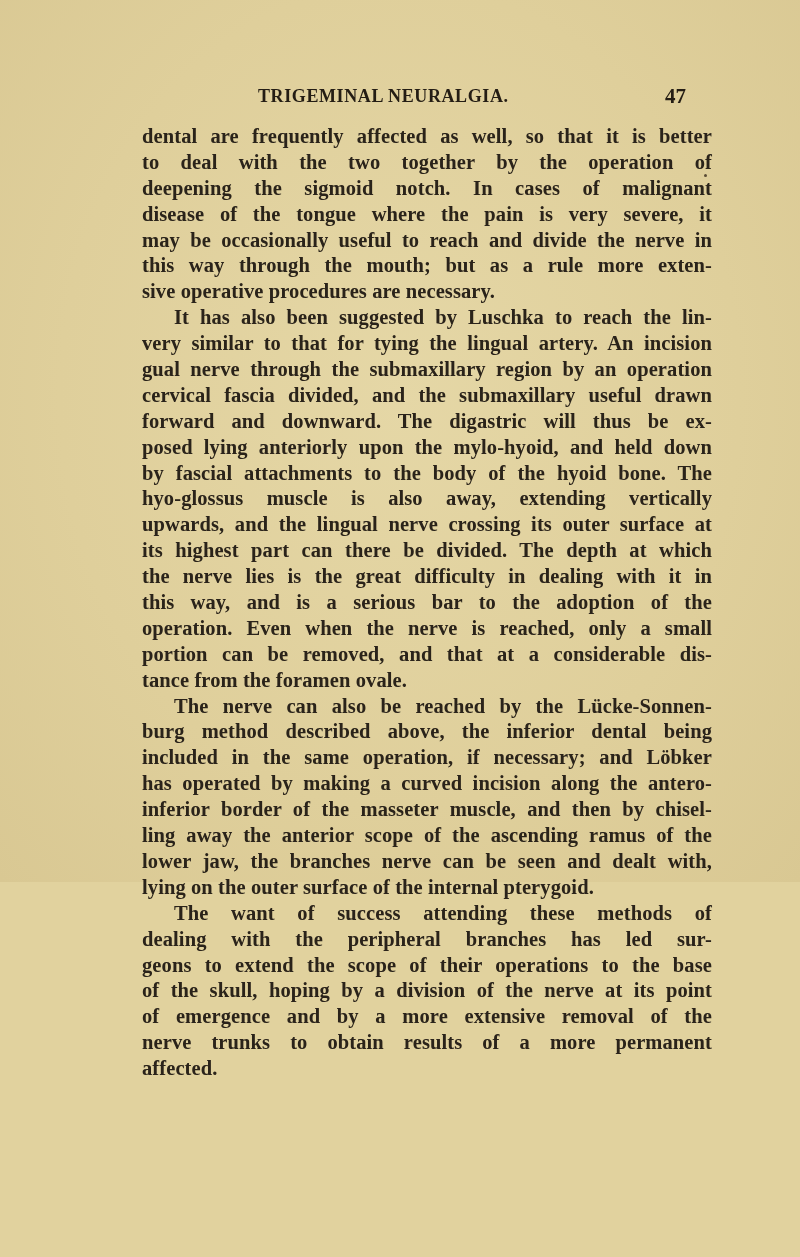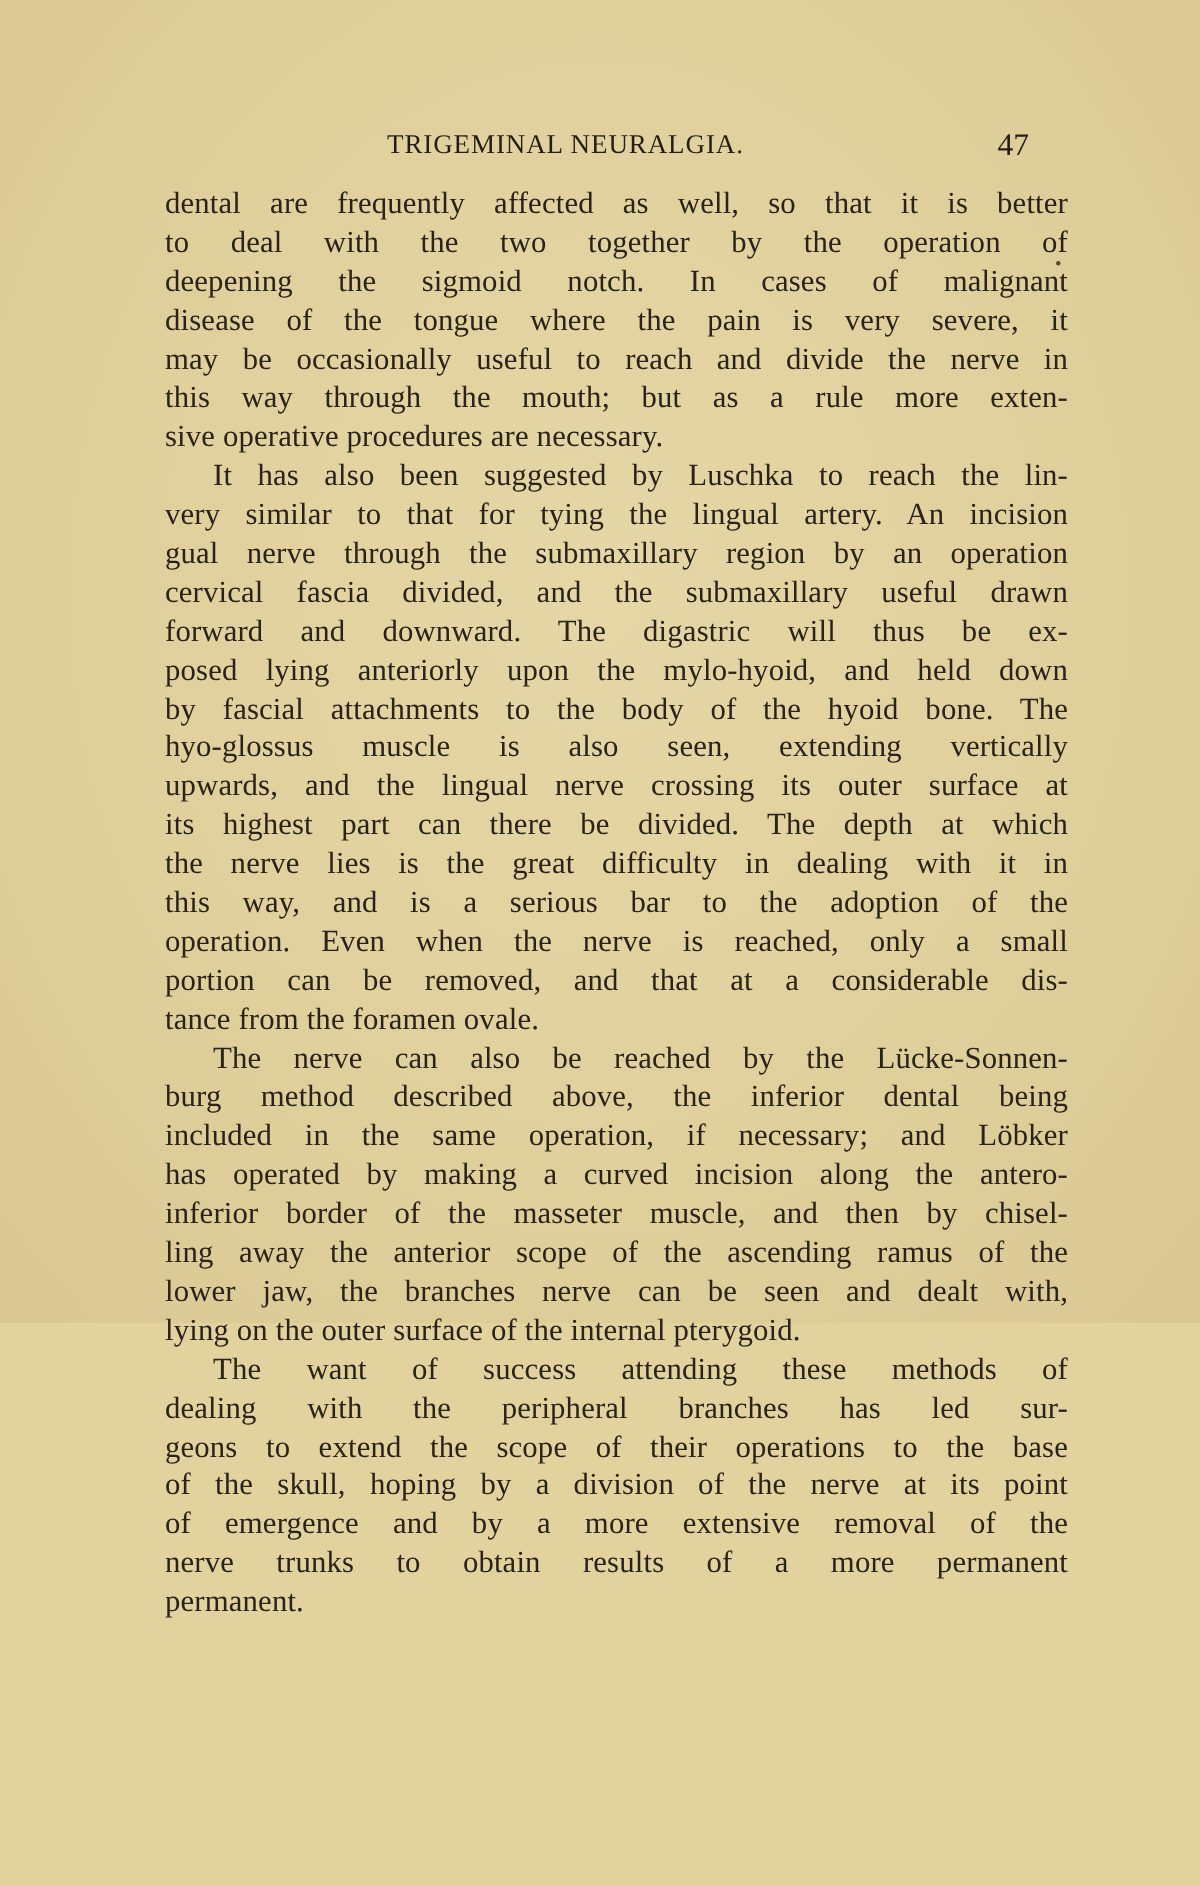--- a/index.html
+++ b/index.html
@@ -13,20 +13,21 @@
       position: relative;
       overflow: hidden;
       font-family: "Liberation Serif", "DejaVu Serif", serif;
       color: #2a231a;
     }
     .page {
       position: absolute;
       left: 0; top: 0;
       width: 800px; height: 882px;
       background: radial-gradient(ellipse at 50% 45%, #e5d7a6 0%, #dfcf9b 60%, #d9c893 100%);
+      font-weight: bold;
     }
     .header {
       position: absolute;
       top: 86px;
       left: 258px;
       width: 428px;
       height: 24px;
     }
     .running-title {
       position: absolute;
@@ -53,20 +54,21 @@
     }
     .line {
       display: block;
       height: 25.9px;
       line-height: 25.9px;
       font-size: 20.5px;
       white-space: nowrap;
       text-align: justify;
       text-align-last: justify;
       letter-spacing: 0.1px;
+      margin-left: 32px;
     }
     .line.last {
       text-align-last: left;
     }
     .line.indent {
       padding-left: 32px;
     }
     .margin-dot {
       position: absolute;
       left: 704px;
@@ -99,21 +101,21 @@
         <span class="line last">sive operative procedures are necessary.</span>
       </div>
       <div>
         <span class="line indent">It has also been suggested by Luschka to reach the lin-</span>
         <span class="line">very similar to that for tying the lingual artery. An incision</span>
         <span class="line">gual nerve through the submaxillary region by an operation</span>
         <span class="line">cervical fascia divided, and the submaxillary useful drawn</span>
         <span class="line">forward and downward. The digastric will thus be ex-</span>
         <span class="line">posed lying anteriorly upon the mylo-hyoid, and held down</span>
         <span class="line">by fascial attachments to the body of the hyoid bone. The</span>
-        <span class="line">hyo-glossus muscle is also seen, extending vertically</span>
+        <span class="line">hyo-glossus muscle is also away, extending vertically</span>
         <span class="line">upwards, and the lingual nerve crossing its outer surface at</span>
         <span class="line">its highest part can there be divided. The depth at which</span>
         <span class="line">the nerve lies is the great difficulty in dealing with it in</span>
         <span class="line">this way, and is a serious bar to the adoption of the</span>
         <span class="line">operation. Even when the nerve is reached, only a small</span>
         <span class="line">portion can be removed, and that at a considerable dis-</span>
         <span class="line last">tance from the foramen ovale.</span>
       </div>
       <div>
         <span class="line indent">The nerve can also be reached by the Lücke-Sonnen-</span>
@@ -125,16 +127,16 @@
         <span class="line">lower jaw, the branches nerve can be seen and dealt with,</span>
         <span class="line last">lying on the outer surface of the internal pterygoid.</span>
       </div>
       <div>
         <span class="line indent">The want of success attending these methods of</span>
         <span class="line">dealing with the peripheral branches has led sur-</span>
         <span class="line">geons to extend the scope of their operations to the base</span>
         <span class="line">of the skull, hoping by a division of the nerve at its point</span>
         <span class="line">of emergence and by a more extensive removal of the</span>
         <span class="line">nerve trunks to obtain results of a more permanent</span>
-        <span class="line last">permanent.</span>
+        <span class="line last">affected.</span>
       </div>
     </div>
 </div>
 
 </body></html>

